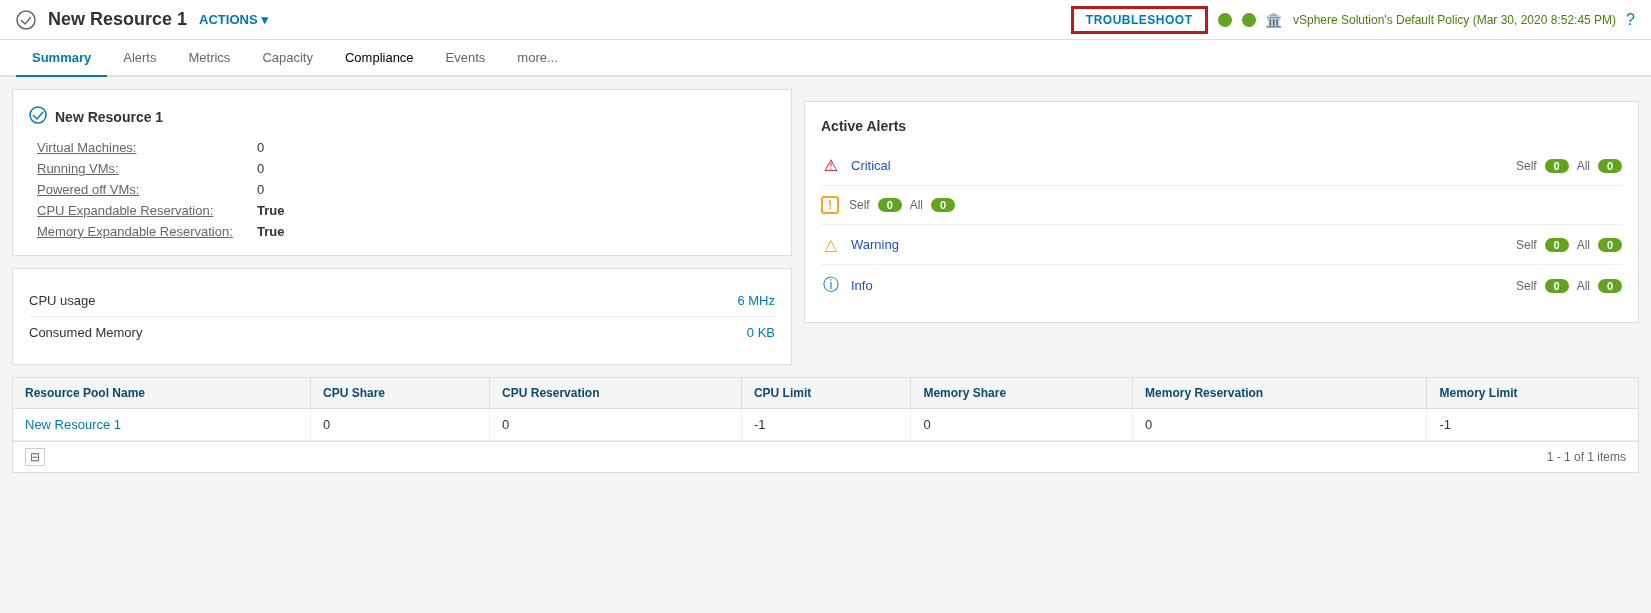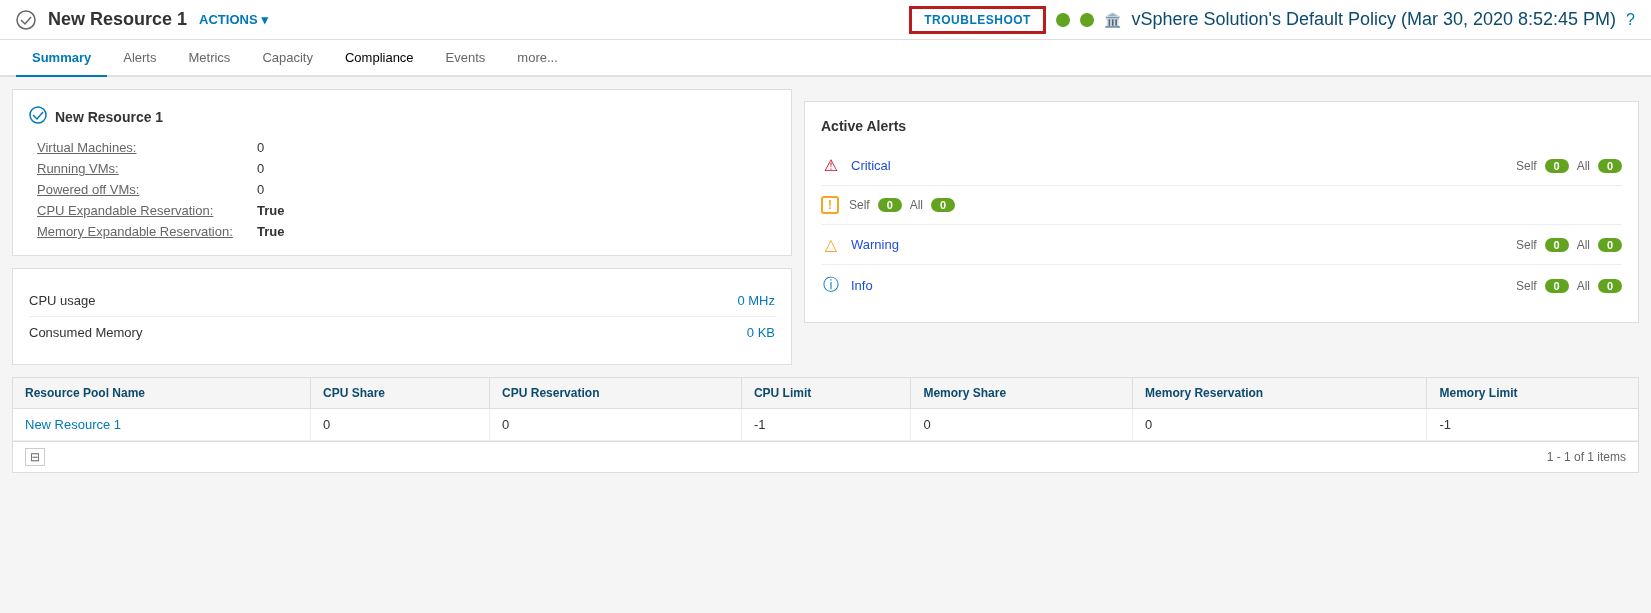--- a/index.html
+++ b/index.html
@@ -50,22 +50,22 @@
       border: 3px solid #b91c1c;
       color: #0079b8;
       background: #fff;
       padding: 4px 12px;
       font-size: 12px;
       font-weight: 600;
       cursor: pointer;
       letter-spacing: 0.5px;
     }
     .policy-text {
-      font-size: 18px;
-      color: #0c4a6e;
+      font-size: 12px;
+      color: #4d7c0f;
     }
     .help-icon {
       color: #0079b8;
       font-size: 16px;
       cursor: pointer;
     }
     .status-dot {
       width: 14px;
       height: 14px;
       border-radius: 50%;
@@ -340,21 +340,21 @@
         <span class="info-label">CPU Expandable Reservation:</span>
         <span class="info-value bold">True</span>
         <span class="info-label">Memory Expandable Reservation:</span>
         <span class="info-value bold">True</span>
       </div>
     </div>
 
     <div class="card">
       <div class="util-row">
         <span>CPU usage</span>
-        <span class="util-value">0 MHz</span>
+        <span class="util-value">6 MHz</span>
       </div>
       <div class="util-row">
         <span>Consumed Memory</span>
         <span class="util-value">0 KB</span>
       </div>
     </div>
   </div>
 
   <div class="right-col">
     <div class="card">

